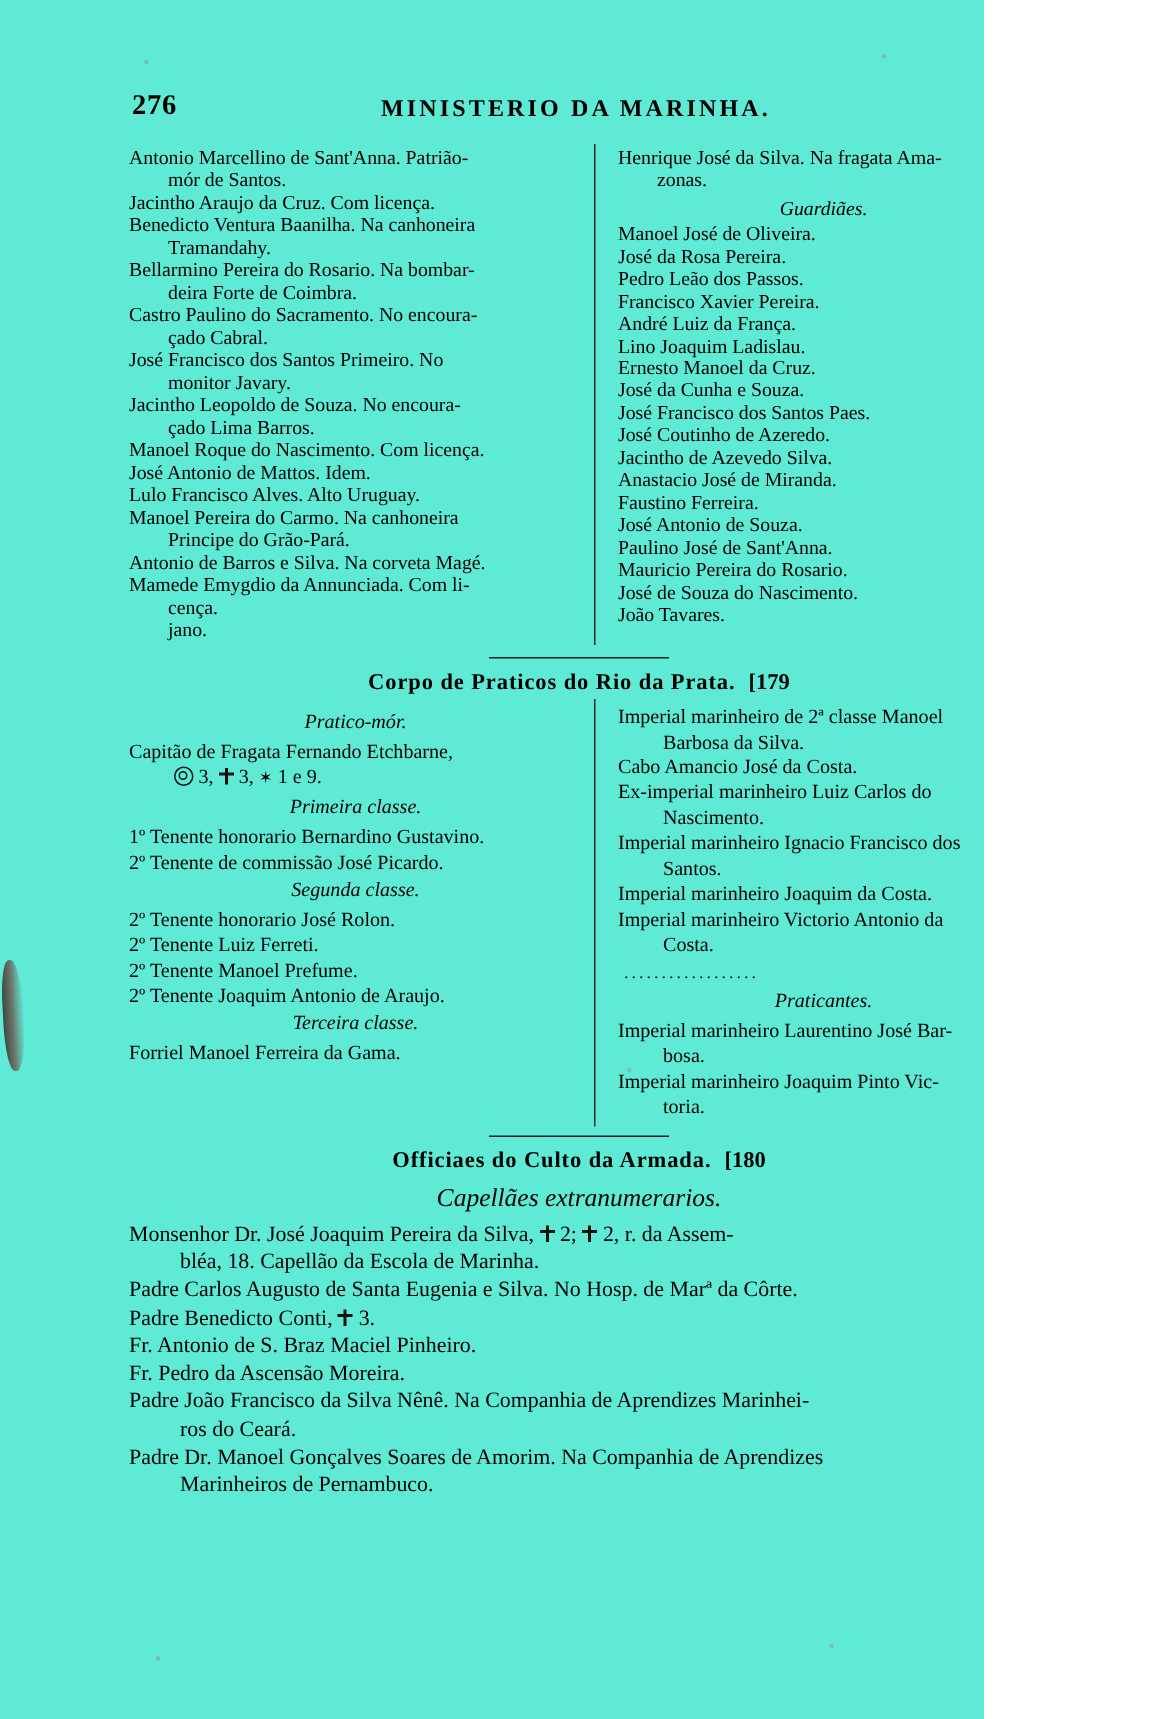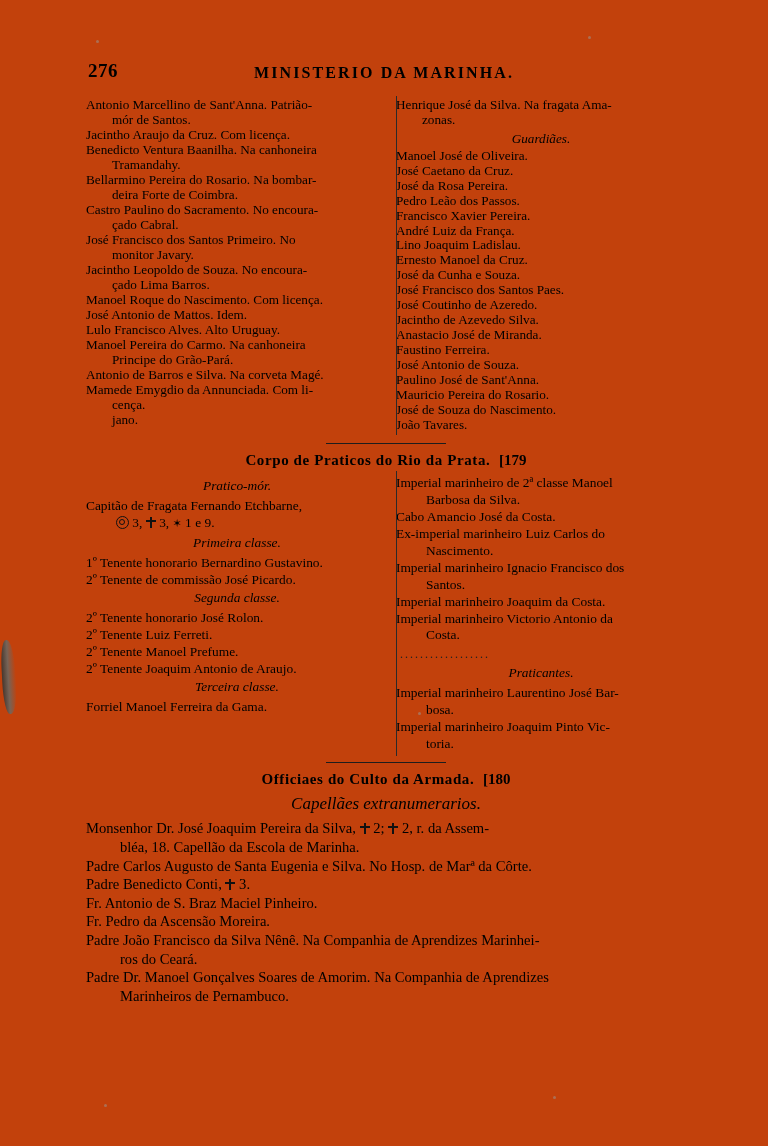--- a/index.html
+++ b/index.html
@@ -11,23 +11,23 @@
     width: 768px;
     height: 1146px;
     position: relative;
     font-family: "Liberation Serif", serif;
     color: #000000;
     overflow: hidden;
   }
   .page {
     position: absolute;
     left: 0; top: 0;
-    width: 768px;
+    width: 656px;
     height: 1146px;
-    background: #c2410c;
+    background: #5eead4;
   }
   
   .speck {
     position: absolute;
     background: #9a968f;
     border-radius: 50%;
     opacity: .55;
   }
   .edge-smudge {
     position: absolute;
@@ -75,21 +75,21 @@
   .cols:before {
     content: "";
     position: absolute;
     left: 310px;
     top: -2px;
     bottom: -2px;
     width: 1px;
     background: #2a2a2a;
   }
   .col-l { width: 310px; padding-right: 8px; box-sizing: border-box; }
-  .col-r { width: 290px; padding-left: 0; box-sizing: border-box; }
+  .col-r { width: 290px; padding-left: 16px; box-sizing: border-box; }
 
   .entry {
     font-size: 13.2px;
     line-height: 14.6px;
     margin: 0 0 0.4px 0;
     padding-left: 14px;
     text-indent: -14px;
   }
   .entry.cont { padding-left: 26px; text-indent: 0; }
   .it { }
@@ -242,21 +242,20 @@
         <div class="entry"><span>Mamede Emygdio da Annunciada. Com li-</span></div>
         <div class="entry cont"><span>cença.</span></div>
         <div class="entry cont it"><span>jano.</span></div>
       </div>
 
       <div class="col-r">
         <div class="entry"><span>Henrique José da Silva. Na fragata Ama-</span></div>
         <div class="entry cont it"><span>zonas.</span></div>
         <div class="sub-center">Guardiães.</div>
         <div class="entry"><span>Manoel José de Oliveira.</span></div>
-        <div class="entry"><span>José Caetano da Cruz.</span></div>
         <div class="entry"><span>José da Rosa Pereira.</span></div>
         <div class="entry"><span>Pedro Leão dos Passos.</span></div>
         <div class="entry"><span>Francisco Xavier Pereira.</span></div>
         <div class="entry"><span>André Luiz da França.</span></div>
         <div class="entry"><span>Lino Joaquim Ladislau.</span></div>
         <div class="entry"><span>Ernesto Manoel da Cruz.</span></div>
         <div class="entry"><span>José da Cunha e Souza.</span></div>
         <div class="entry"><span>José Francisco dos Santos Paes.</span></div>
         <div class="entry"><span>José Coutinho de Azeredo.</span></div>
         <div class="entry"><span>Jacintho de Azevedo Silva.</span></div>

